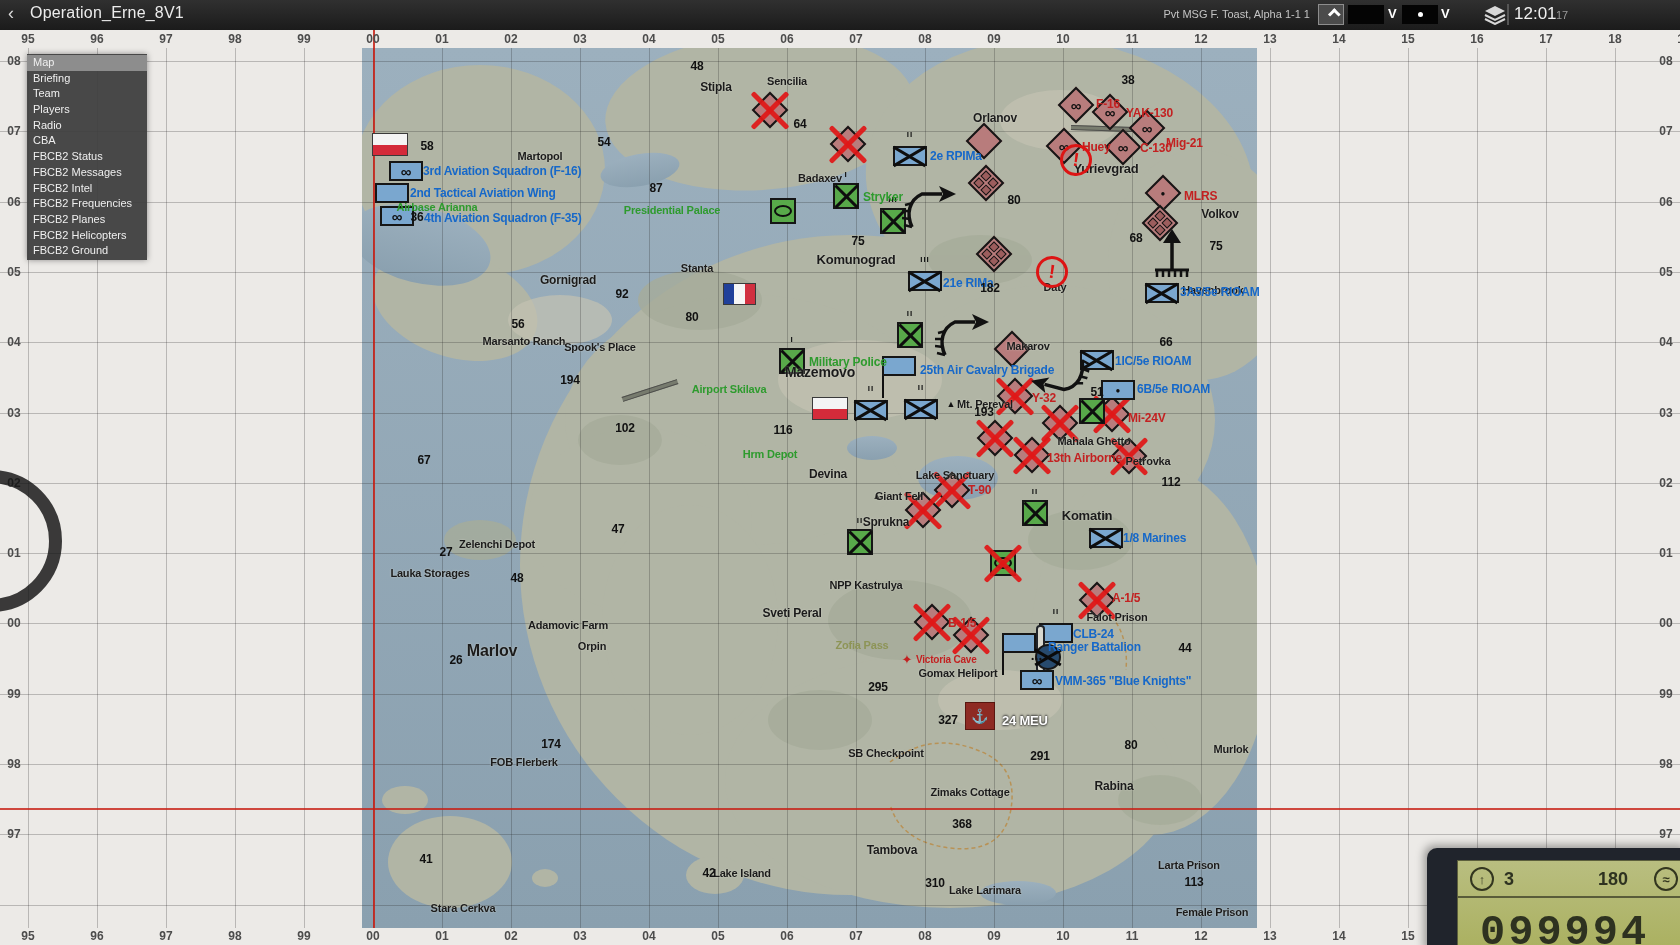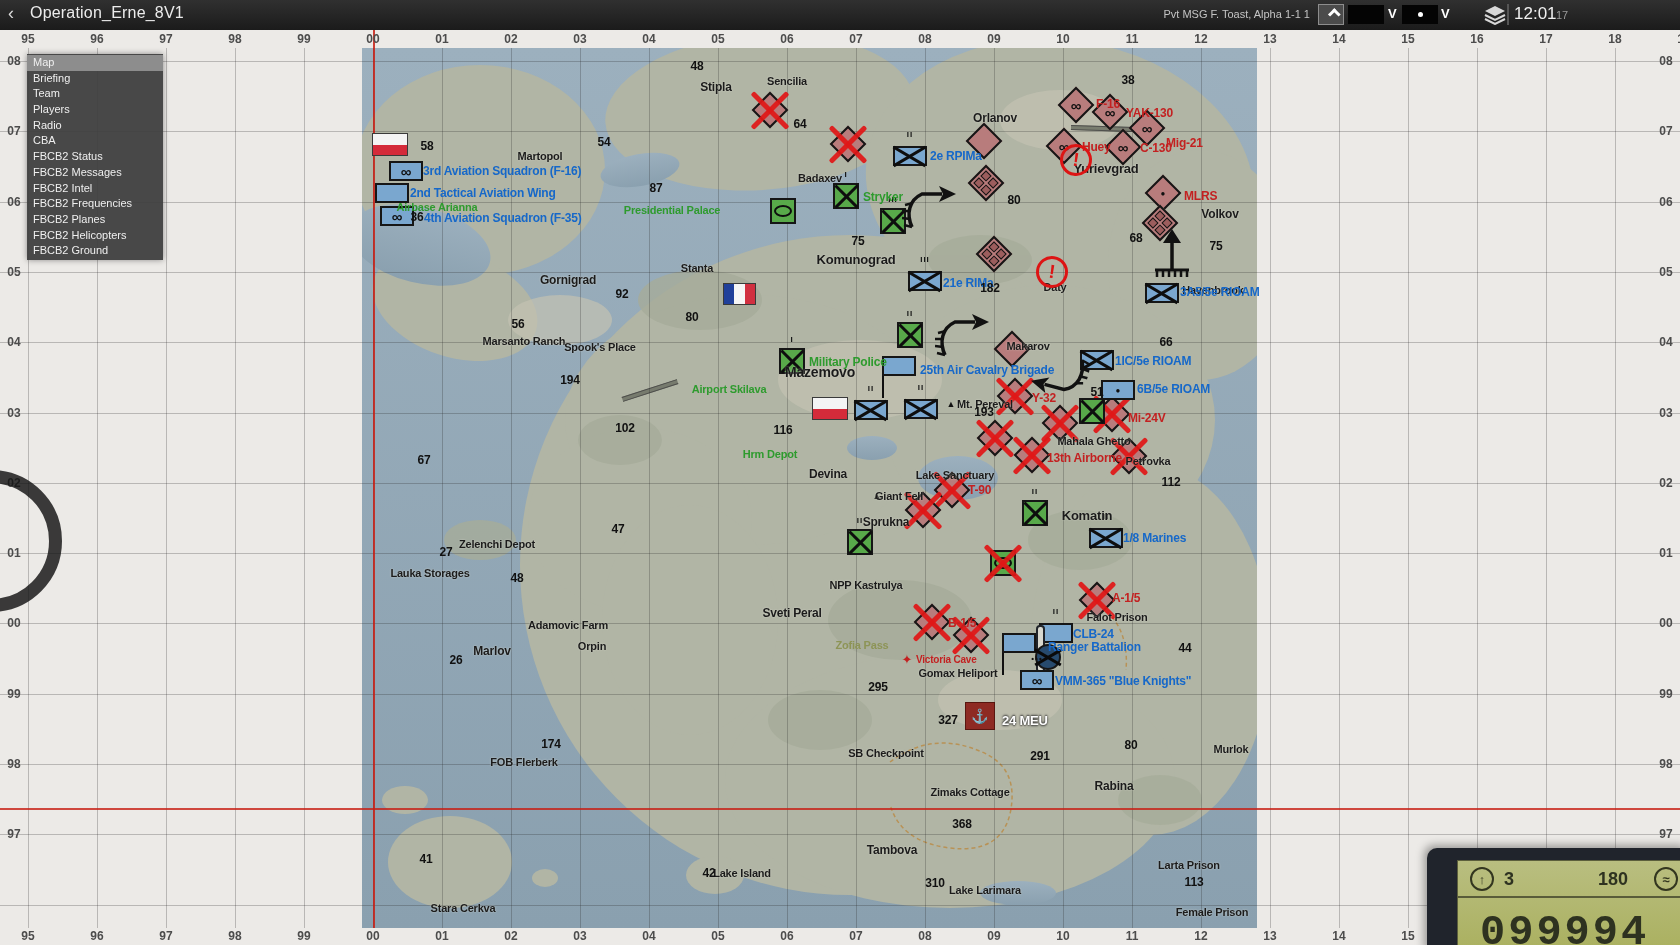--- a/index.html
+++ b/index.html
@@ -86,21 +86,21 @@
       align-items:center;justify-content:center;color:#d9ac3e;font-size:14px;}
   
   .alert{position:absolute;width:32px;height:32px;margin:-16px 0 0 -16px;border:3.5px solid #dd1414;
       border-radius:50%;display:flex;align-items:center;justify-content:center;z-index:22;
       color:#dd1414;font-weight:700;font-size:19px;transform:rotate(8deg);}
   .arr{position:absolute;z-index:18;}
   .strip{position:absolute;height:5px;background:#6e7265;border-top:1px solid #3c3c3c;
       border-bottom:1px solid #3c3c3c;z-index:7;opacity:.85;}
 
   
-  #menu{position:absolute;left:27px;top:54px;width:136px;background:rgba(62,62,62,.94);
+  #menu{position:absolute;left:27px;top:54px;width:120px;background:rgba(62,62,62,.94);
       z-index:50;padding:1px 0;box-shadow:0 0 6px rgba(0,0,0,.4);}
   .mi{height:15.7px;line-height:15.7px;padding-left:6px;font-size:11px;color:#efefef;cursor:pointer;}
   .mi.sel{background:#8d8d8d;}
 
   
   #gps{position:absolute;left:1427px;top:848px;width:260px;height:105px;background:#20242c;
       border-radius:10px 0 0 0;z-index:55;box-shadow:-3px -3px 8px rgba(0,0,0,.35);}
   #gpsscreen{position:absolute;left:30px;top:12px;width:230px;height:93px;overflow:hidden;
       background:linear-gradient(#b9be80,#aab05f);border:1px solid #5c5f3c;}
   #gpsrow{position:absolute;left:0;top:0;width:100%;height:37px;border-bottom:2px solid #595c39;}
@@ -612,21 +612,21 @@
       <div class="lb pl" style="left: 568px; top: 280px; font-size: 12px;">Gornigrad</div>
       <div class="lb pl" style="left: 524px; top: 341px;">Marsanto Ranch</div>
       <div class="lb pl" style="left: 600px; top: 347px;">Spook's Place</div>
       <div class="lb pl" style="left: 820px; top: 372px; font-size: 14px;">Mazemovo</div>
       <div class="lb pl" style="left: 828px; top: 474px; font-size: 12px;">Devina</div>
       <div class="lb pl" style="left: 886px; top: 522px; font-size: 12px;">Sprukna</div>
       <div class="lb pl" style="left: 792px; top: 613px; font-size: 12px; text-align: right;">Sveti Peral</div>
       <div class="lb pl" style="left: 497px; top: 544px;">Zelenchi Depot</div>
       <div class="lb pl" style="left: 430px; top: 573px;">Lauka Storages</div>
       <div class="lb pl" style="left: 568px; top: 625px;">Adamovic Farm</div>
-      <div class="lb pl" style="left: 492px; top: 651px; font-size: 12px;">Marlov</div>
+      <div class="lb pl" style="left: 492px; top: 651px; font-size: 16px;">Marlov</div>
       <div class="lb pl" style="left: 592px; top: 646px;">Orpin</div>
       <div class="lb pl" style="left: 866px; top: 585px;">NPP Kastrulya</div>
       <div class="lb pl" style="left: 958px; top: 673px;">Gomax Heliport</div>
       <div class="lb pl" style="left: 886px; top: 753px;">SB Checkpoint</div>
       <div class="lb pl" style="left: 970px; top: 792px;">Zimaks Cottage</div>
       <div class="lb pl" style="left: 892px; top: 850px; font-size: 12px;">Tambova</div>
       <div class="lb pl" style="left: 985px; top: 890px;">Lake Larimara</div>
       <div class="lb pl" style="left: 463px; top: 908px;">Stara Cerkva</div>
       <div class="lb pl" style="left: 524px; top: 762px;">FOB Flerberk</div>
       <div class="lb pl" style="left: 742px; top: 873px;">Lake Island</div>

